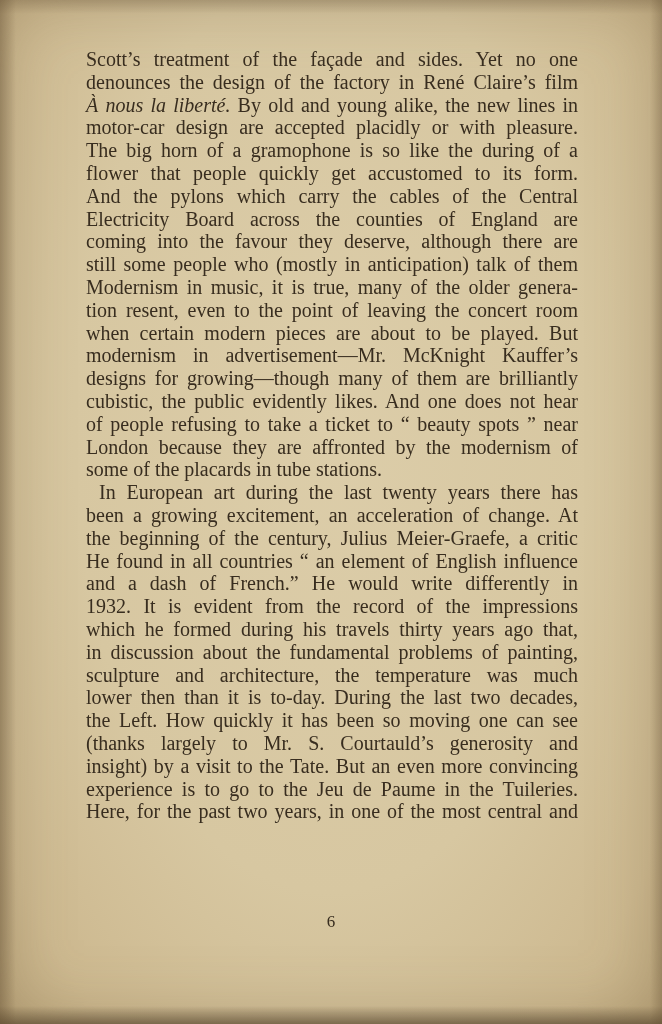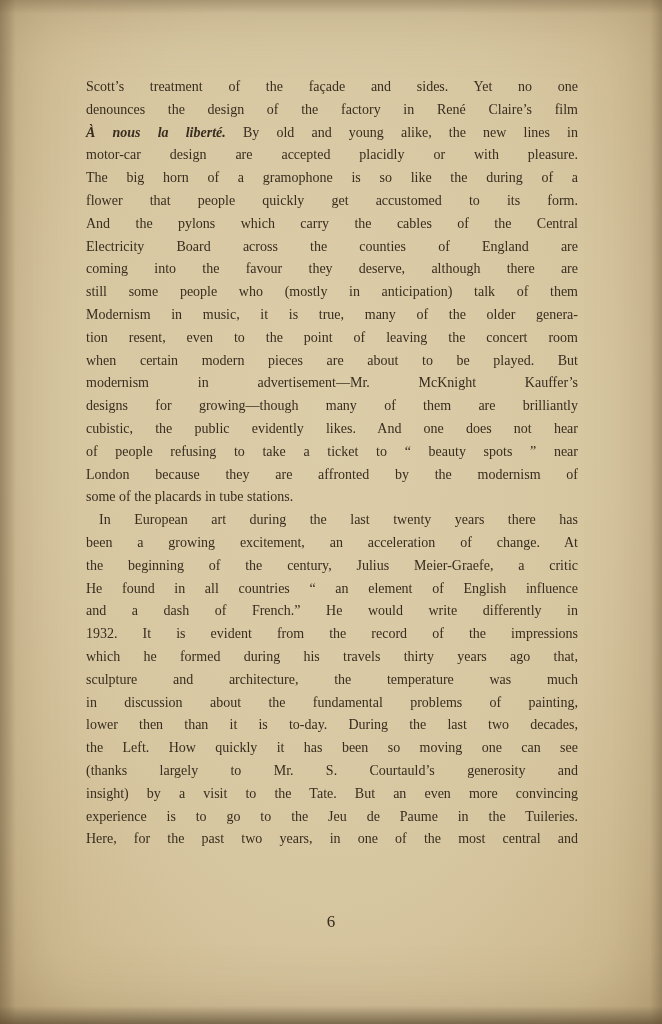--- a/index.html
+++ b/index.html
@@ -22,41 +22,40 @@
       linear-gradient(to right, rgba(92,72,46,0.40) 0px, rgba(92,72,46,0) 16px),
       linear-gradient(to left, rgba(92,72,46,0.30) 0px, rgba(92,72,46,0) 12px),
       linear-gradient(to top, rgba(58,44,26,0.55) 0px, rgba(58,44,26,0) 18px),
       linear-gradient(to bottom, rgba(92,72,46,0.28) 0px, rgba(92,72,46,0) 14px),
       radial-gradient(ellipse at 50% 42%, #dccda9 0%, #d7c7a1 55%, #cdb990 85%, #c0ab81 100%);
     box-shadow: inset 0 0 70px rgba(115, 92, 58, 0.35);
   }
   .text-block {
     position: absolute;
     left: 86px;
-    top: 76px;
+    top: 48px;
     width: 492px;
     color: #382d1f;
-    font-size: 14px;
+    font-size: 20px;
     line-height: 22.8px;
     text-rendering: optimizeLegibility;
   }
   .line {
     text-align: justify;
     text-align-last: justify;
     white-space: normal;
   }
   .line.para-end {
     text-align-last: left;
   }
   .line.indent {
     text-indent: 13px;
   }
   .italic {
     font-style: italic;
-    font-weight: bold;
   }
   .page-number {
     position: absolute;
     top: 912px;
     left: 0;
     width: 100%;
     text-align: center;
     font-size: 17px;
     color: #382d1f;
   }
@@ -85,22 +84,22 @@
       <div class="line"><span>of people refusing to take a ticket to “ beauty spots ” near</span></div>
       <div class="line"><span>London because they are affronted by the modernism of</span></div>
       <div class="line para-end"><span>some of the placards in tube stations.</span></div>
       <div class="line indent"><span>In European art during the last twenty years there has</span></div>
       <div class="line"><span>been a growing excitement, an acceleration of change.  At</span></div>
       <div class="line"><span>the beginning of the century, Julius Meier-Graefe, a critic</span></div>
       <div class="line"><span>He found in all countries “ an element of English influence</span></div>
       <div class="line"><span>and a dash of French.”  He would write differently in</span></div>
       <div class="line"><span>1932.  It is evident from the record of the impressions</span></div>
       <div class="line"><span>which he formed during his travels thirty years ago that,</span></div>
+      <div class="line"><span>in discussion about the fundamental problems of painting,</span></div>
       <div class="line"><span>sculpture and architecture, the temperature was much</span></div>
-      <div class="line"><span>in discussion about the fundamental problems of painting,</span></div>
       <div class="line"><span>lower then than it is to-day.  During the last two decades,</span></div>
       <div class="line"><span>the Left.  How quickly it has been so moving one can see</span></div>
       <div class="line"><span>(thanks largely to Mr. S. Courtauld’s generosity and</span></div>
       <div class="line"><span>insight) by a visit to the Tate. But an even more convincing</span></div>
       <div class="line"><span>experience is to go to the Jeu de Paume in the Tuileries.</span></div>
       <div class="line"><span>Here, for the past two years, in one of the most central and</span></div>
     </div>
   <div class="page-number">6</div>
 </div>
 

